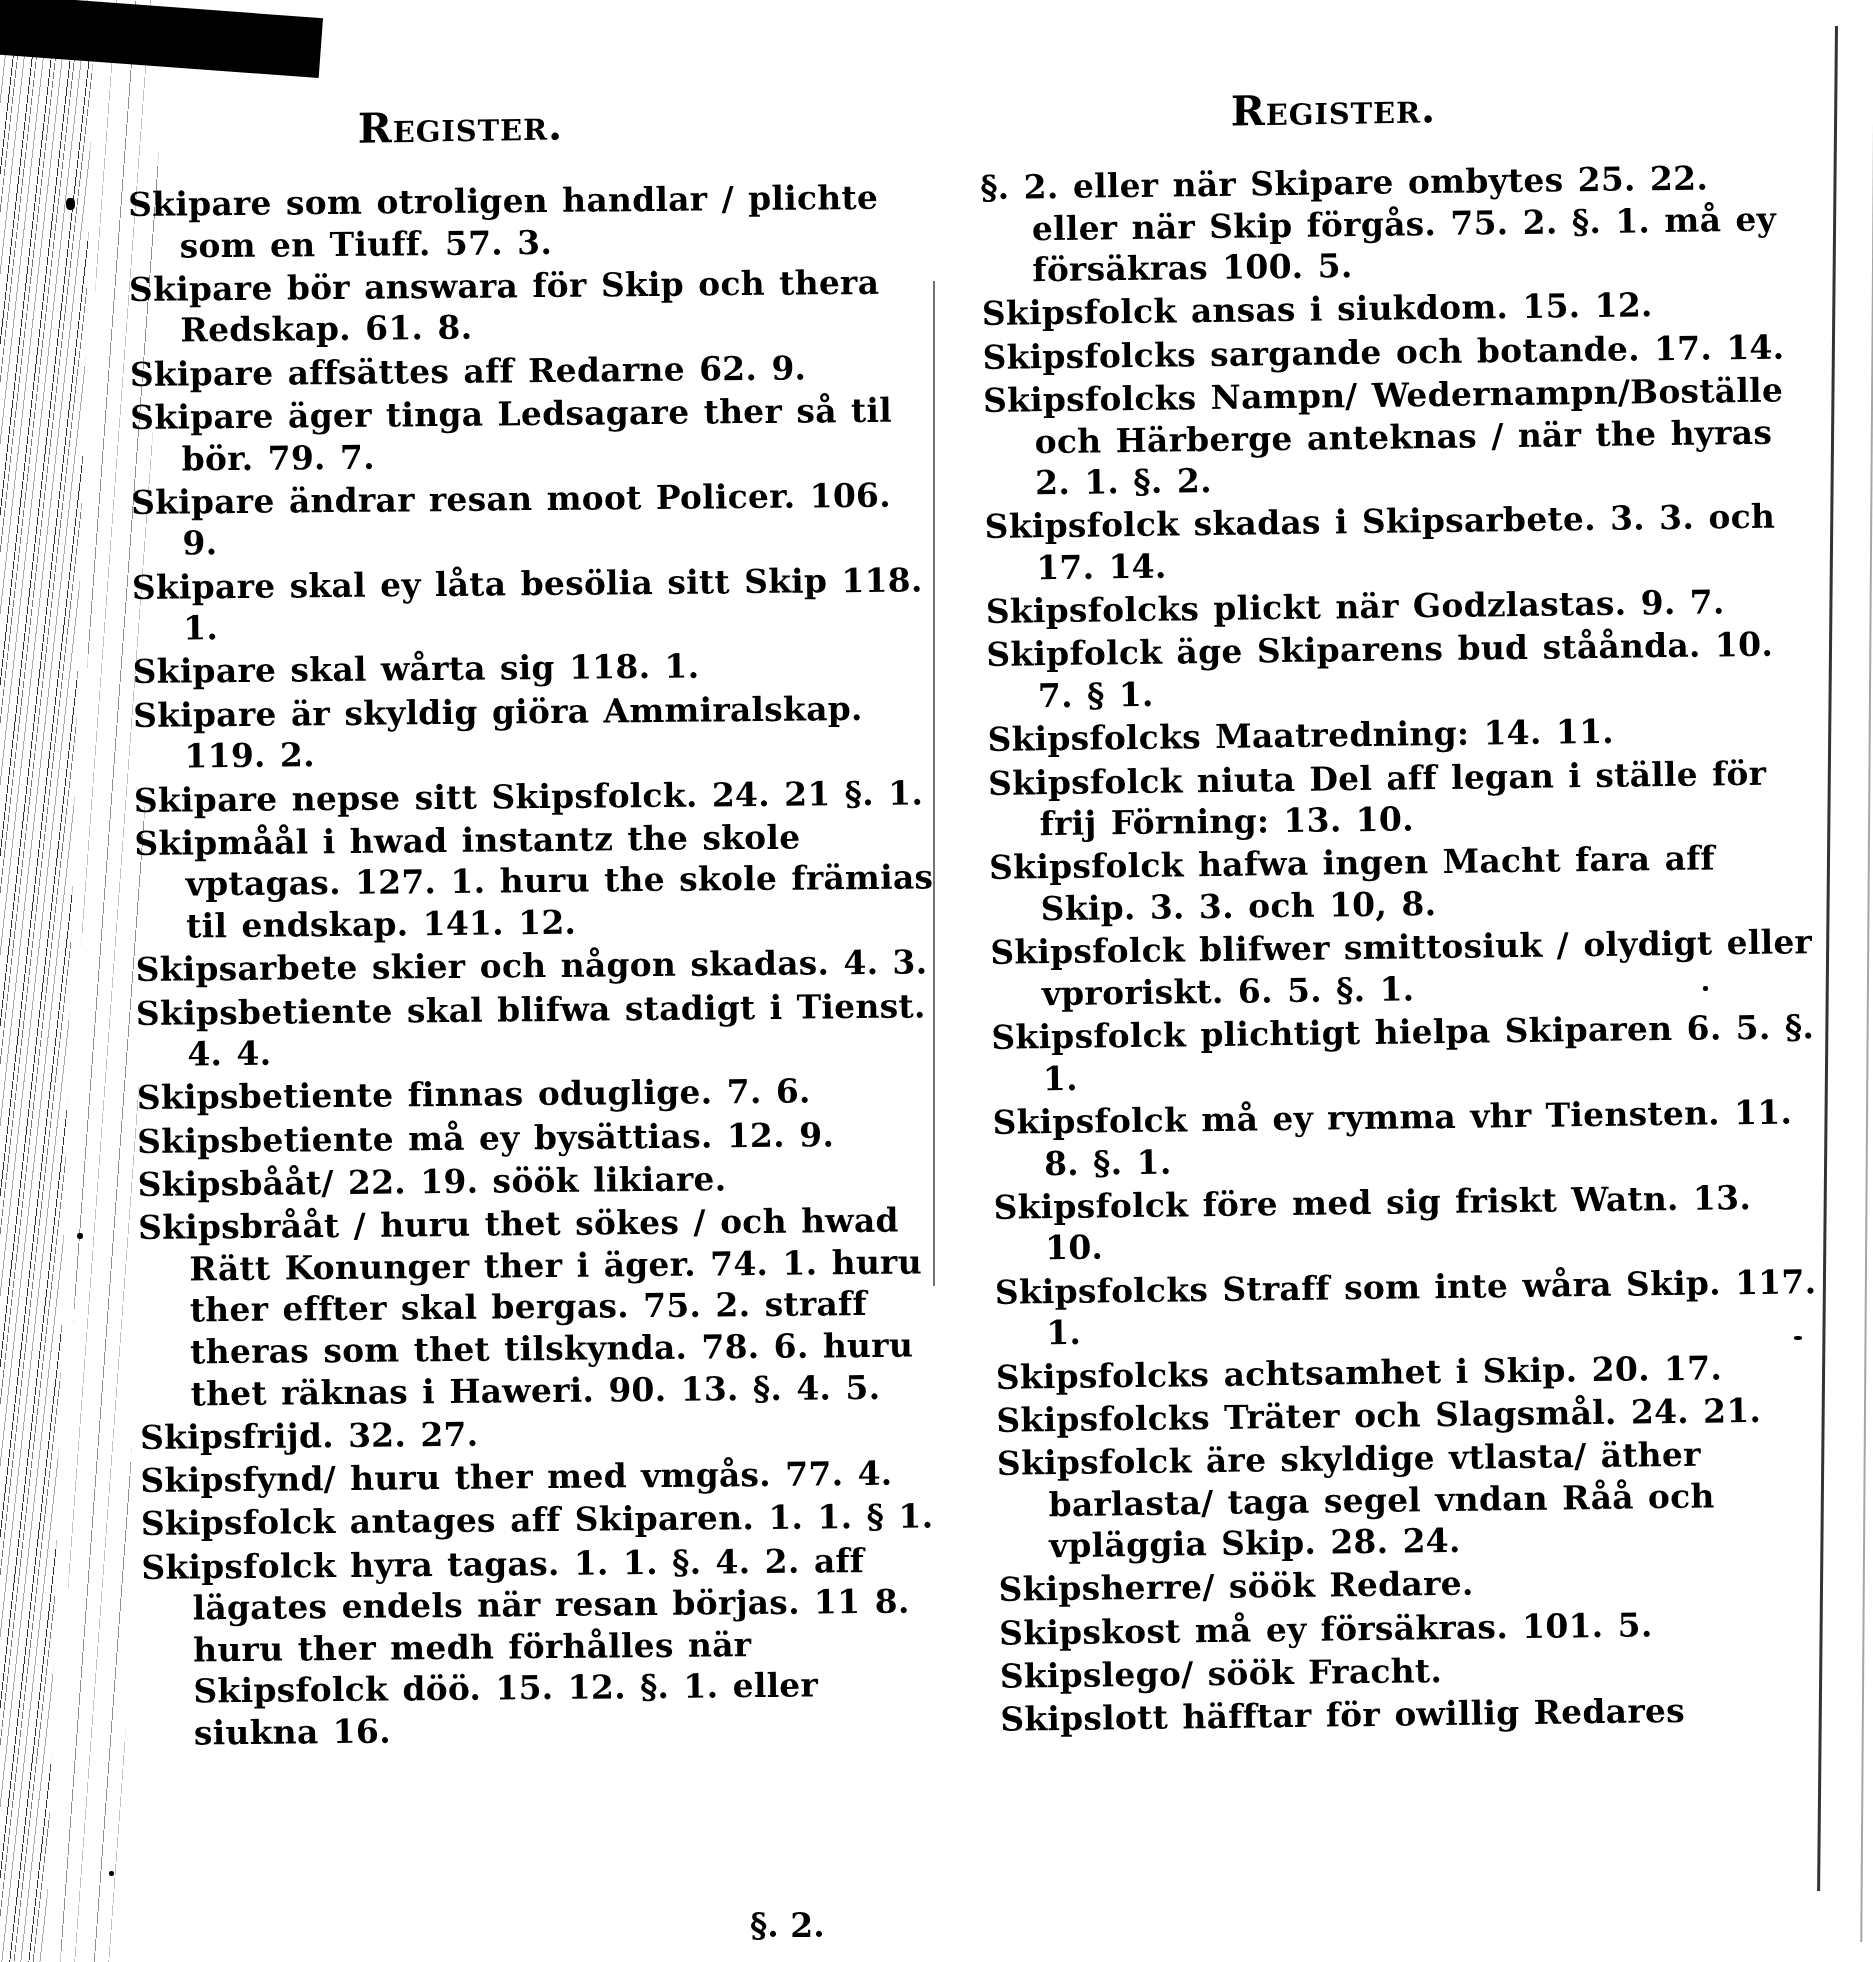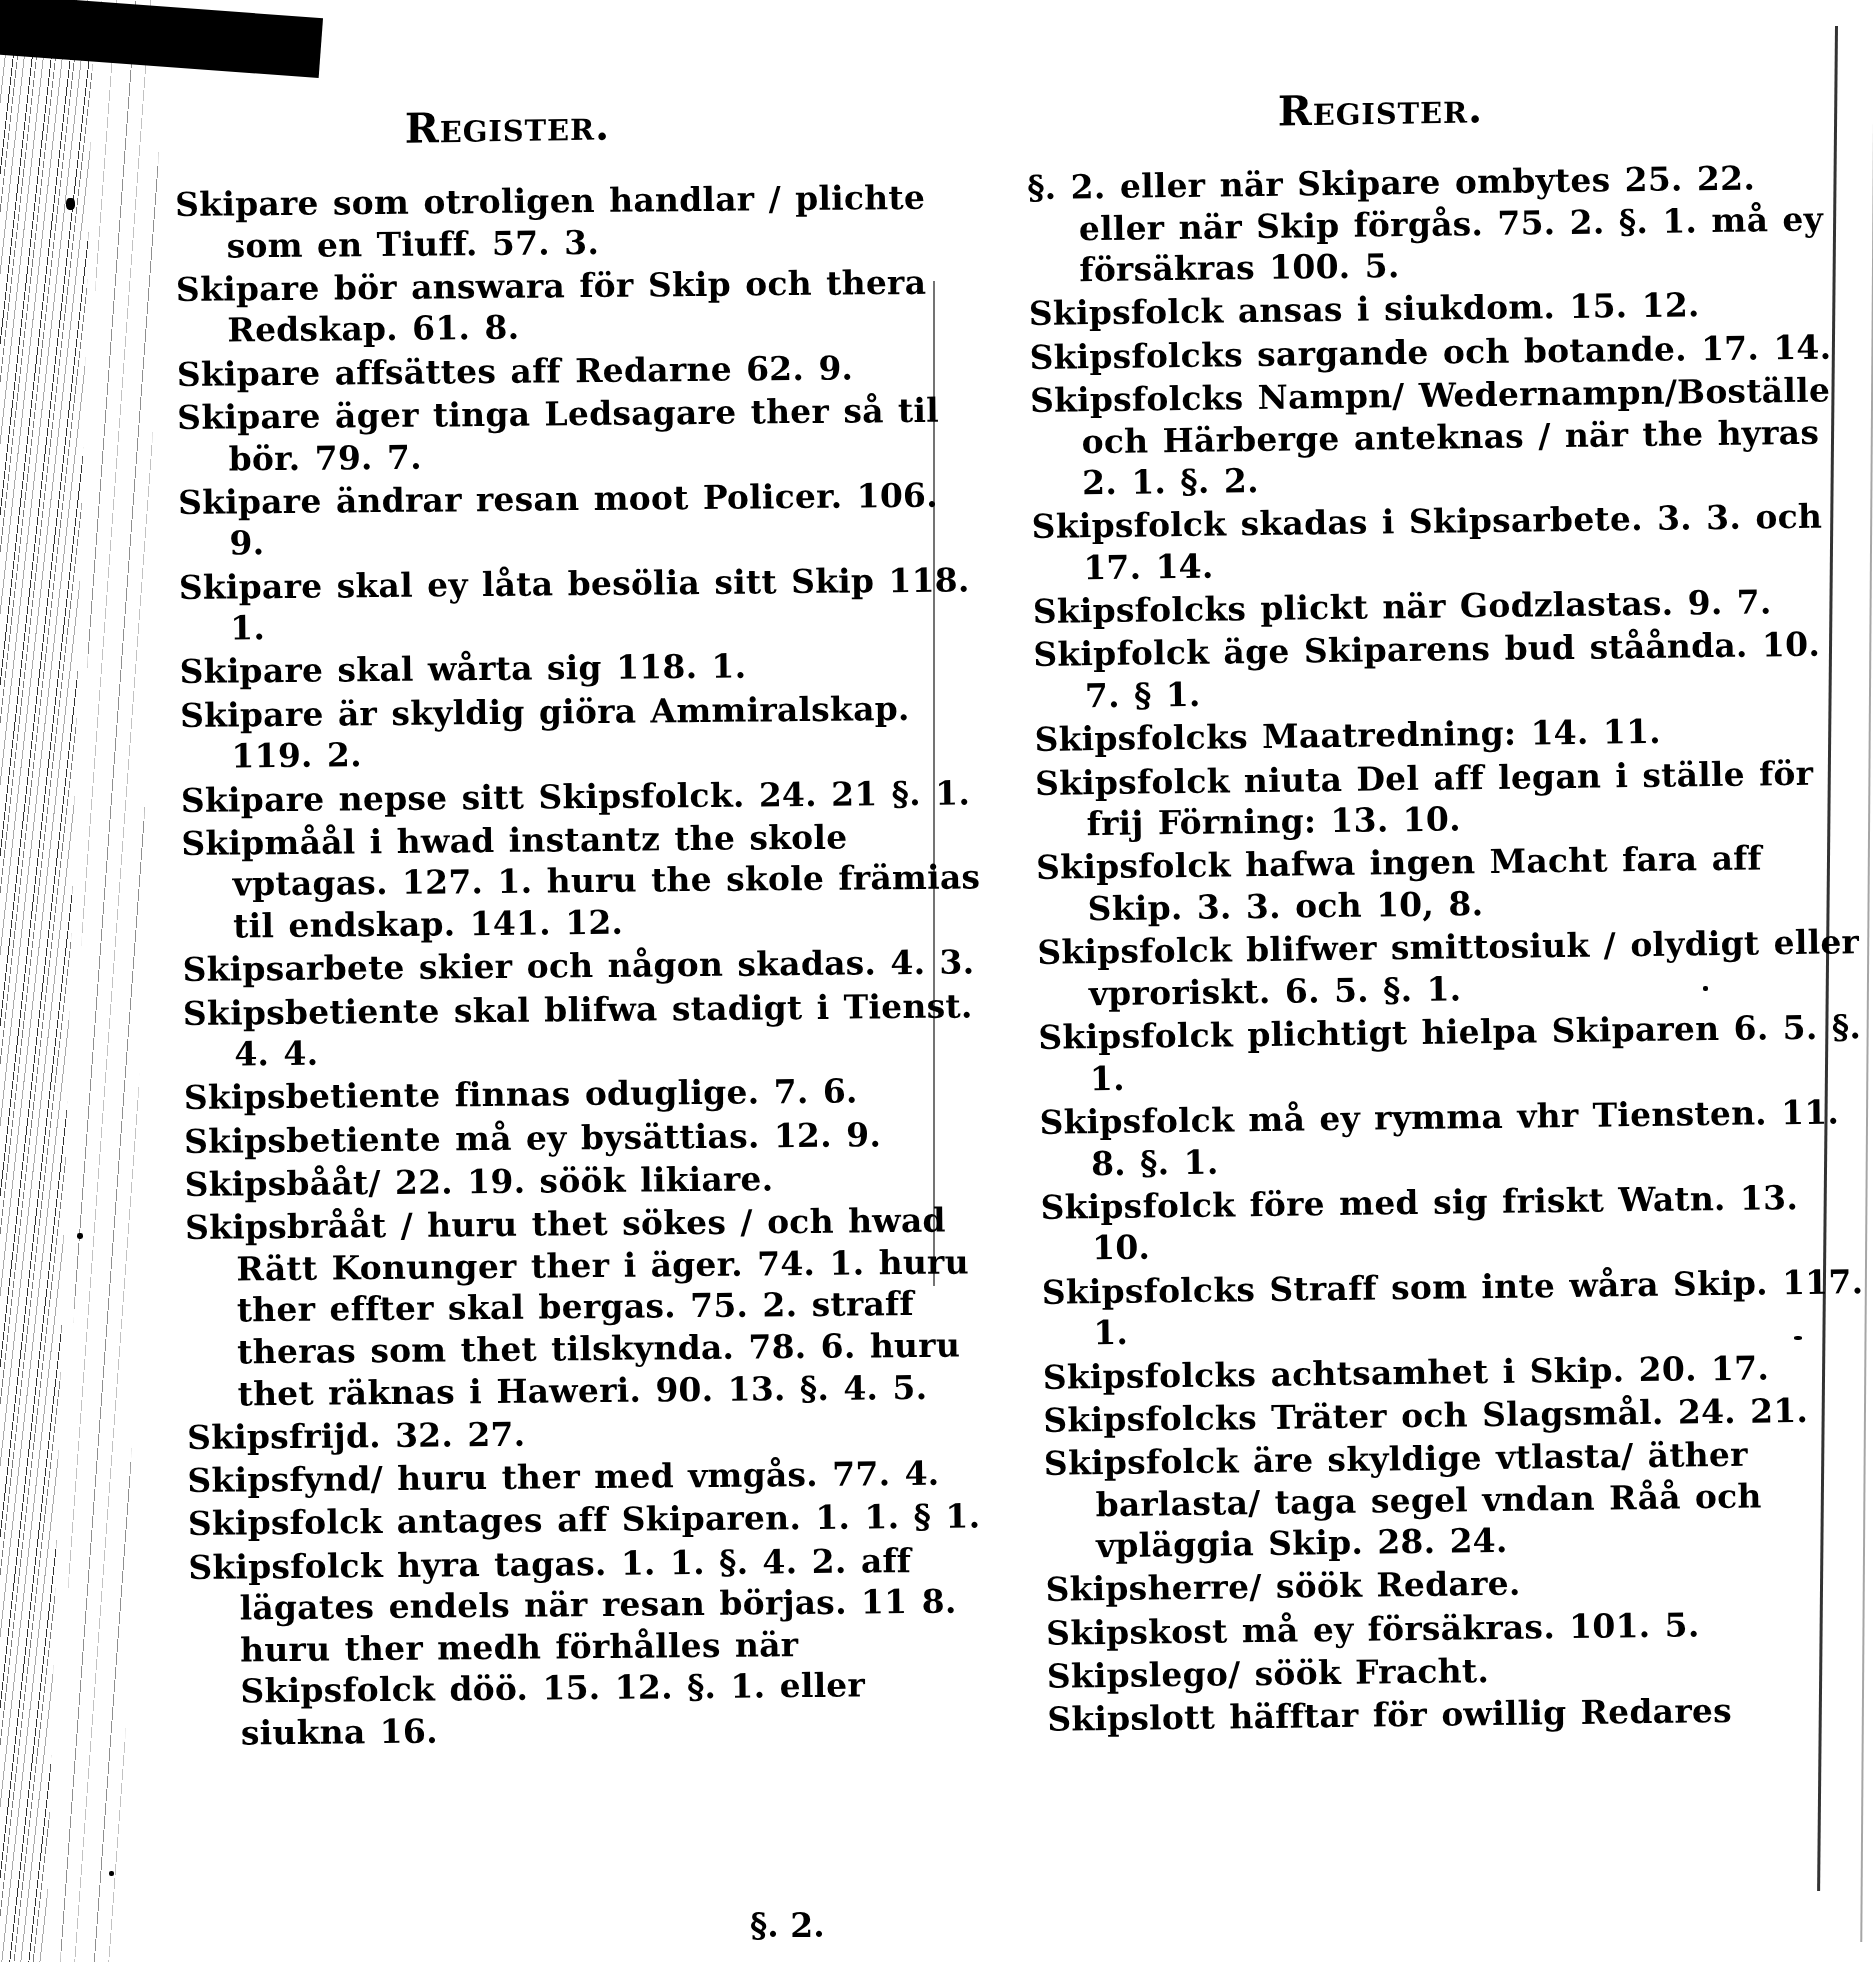--- a/index.html
+++ b/index.html
@@ -86,21 +86,20 @@
     position: absolute;
     background: #000;
     border-radius: 40%;
   }
 
   
   .col {
     position: absolute;
     top: 0;
     box-sizing: border-box;
-    margin-left: 47px;
   }
   .col-left  { left: 128px;  width: 801px; padding-top: 102px; }
   .col-right { left: 980px; width: 826px; padding-top: 85px; }
 
   .running-head {
     font-family: "DejaVu Serif", "Liberation Serif", serif;
     font-weight: 700;
     font-size: 41px;
     letter-spacing: 0.9px;
     text-align: center;

